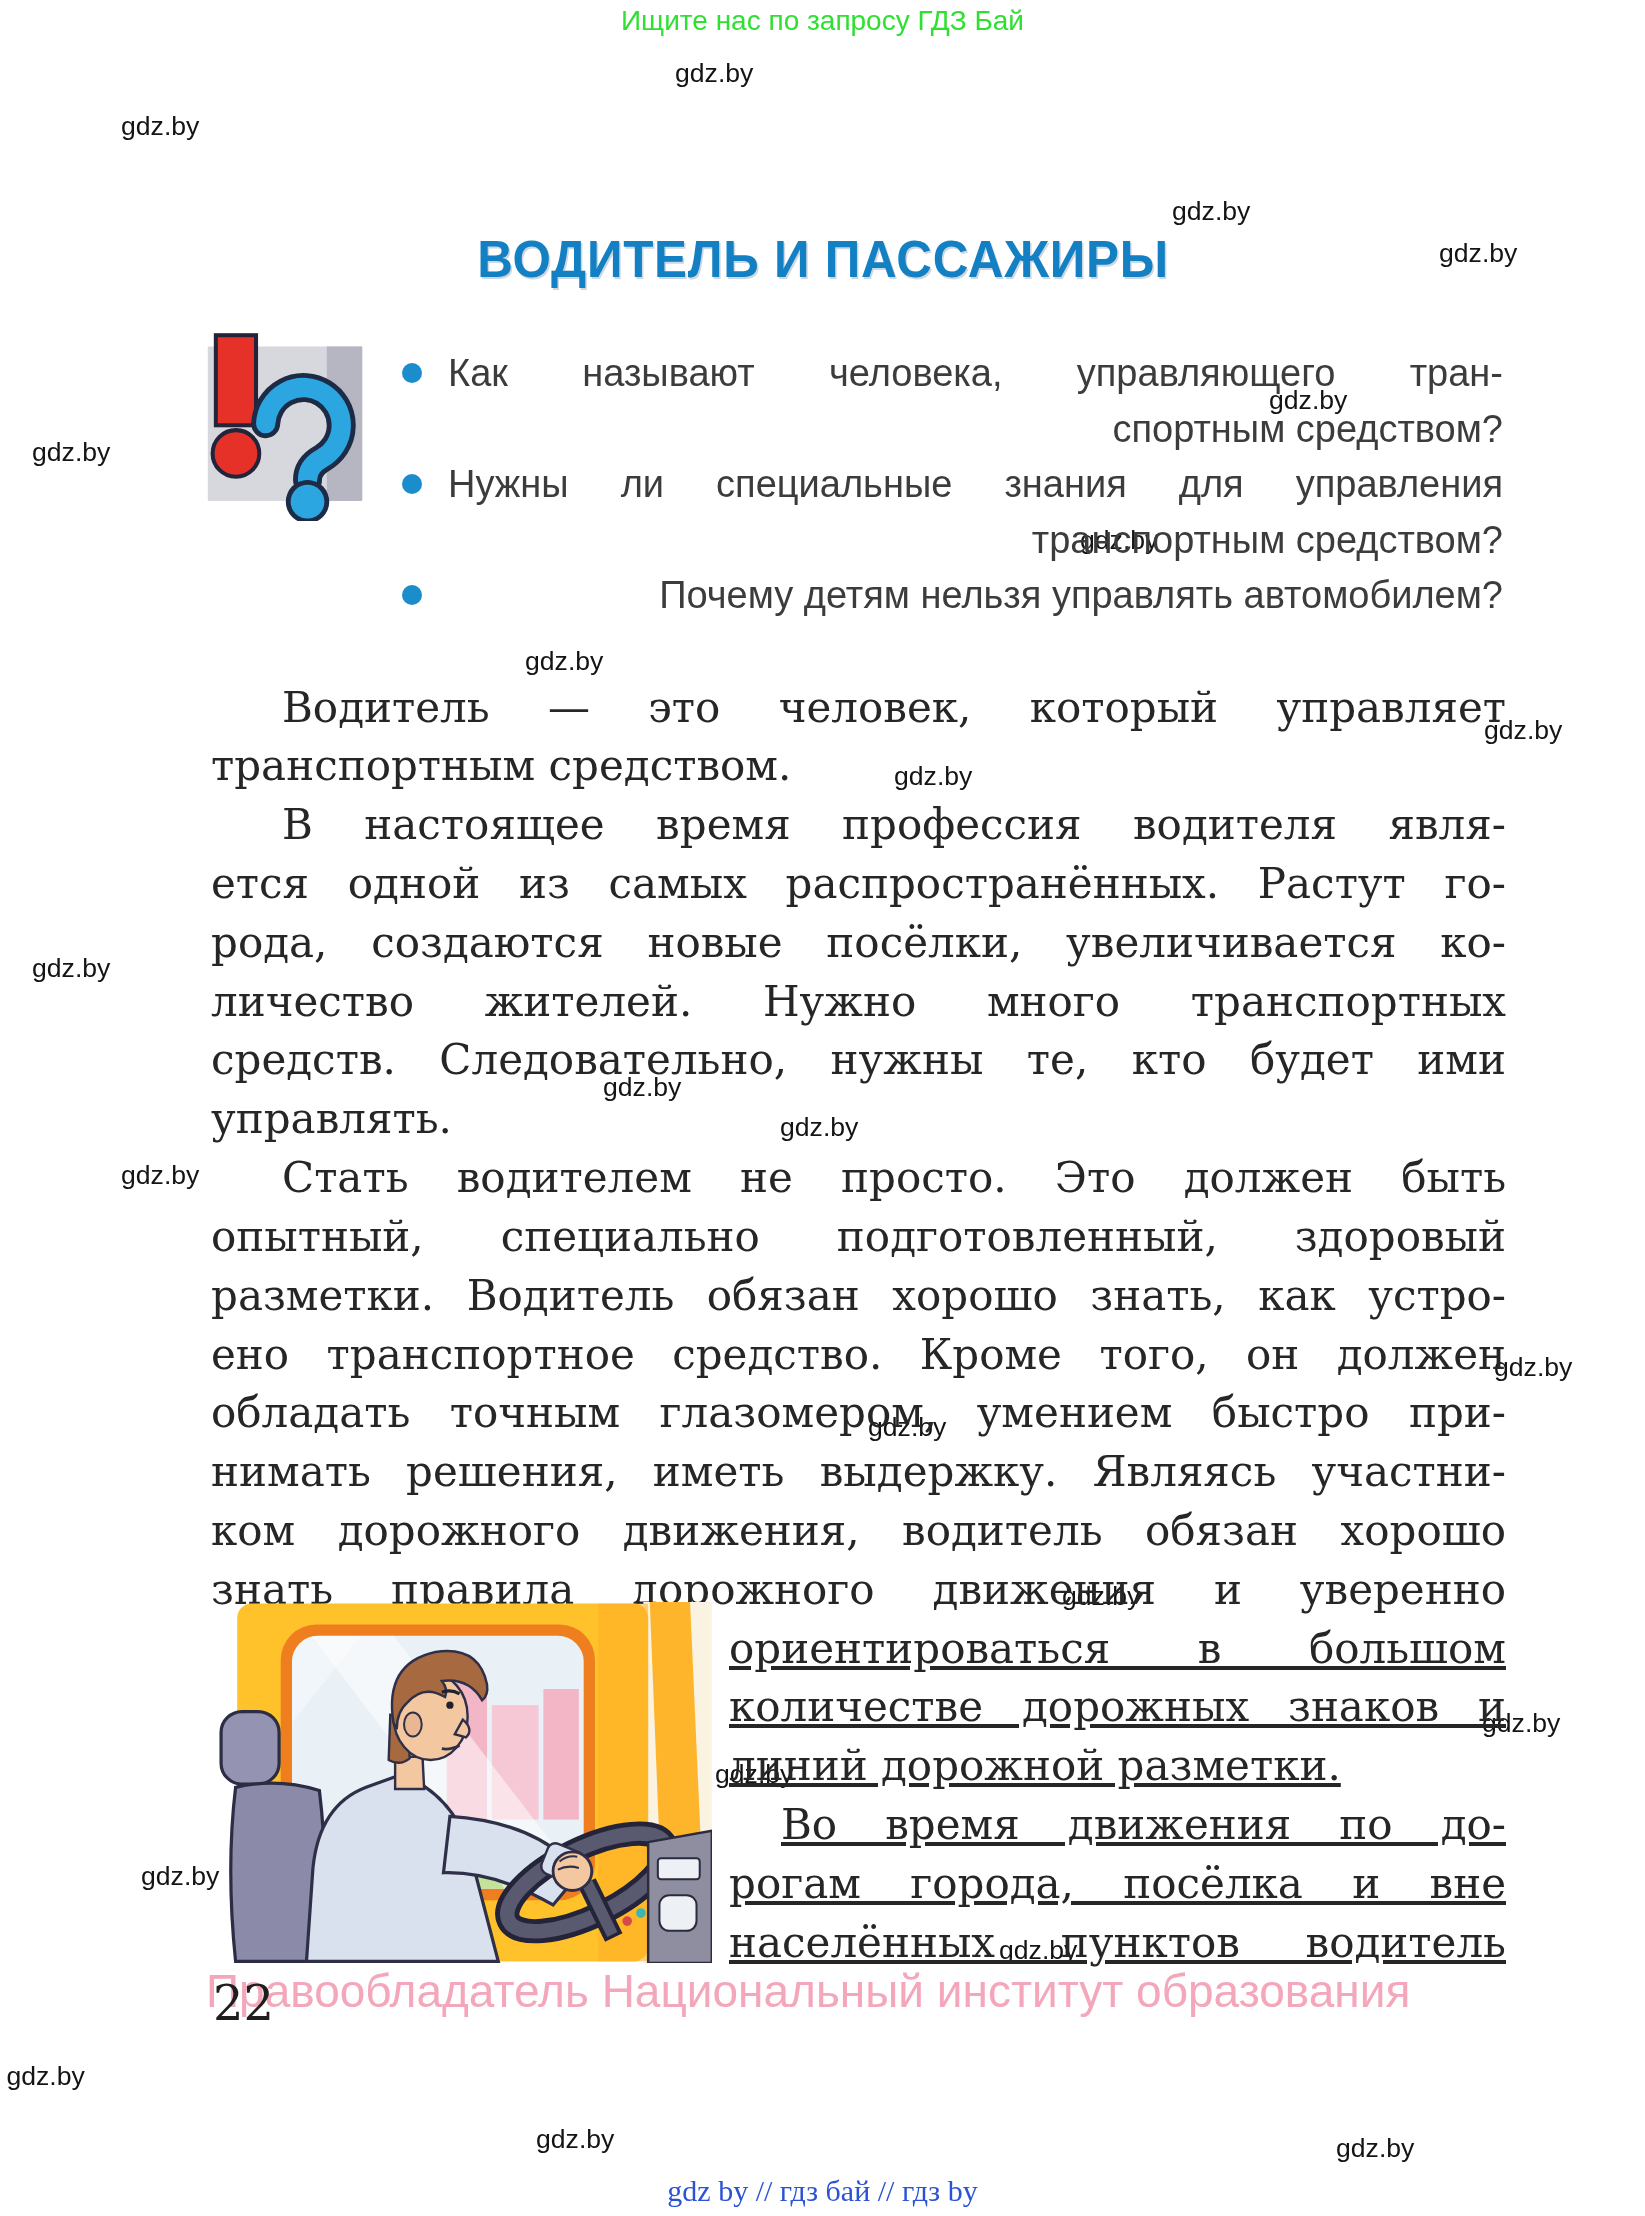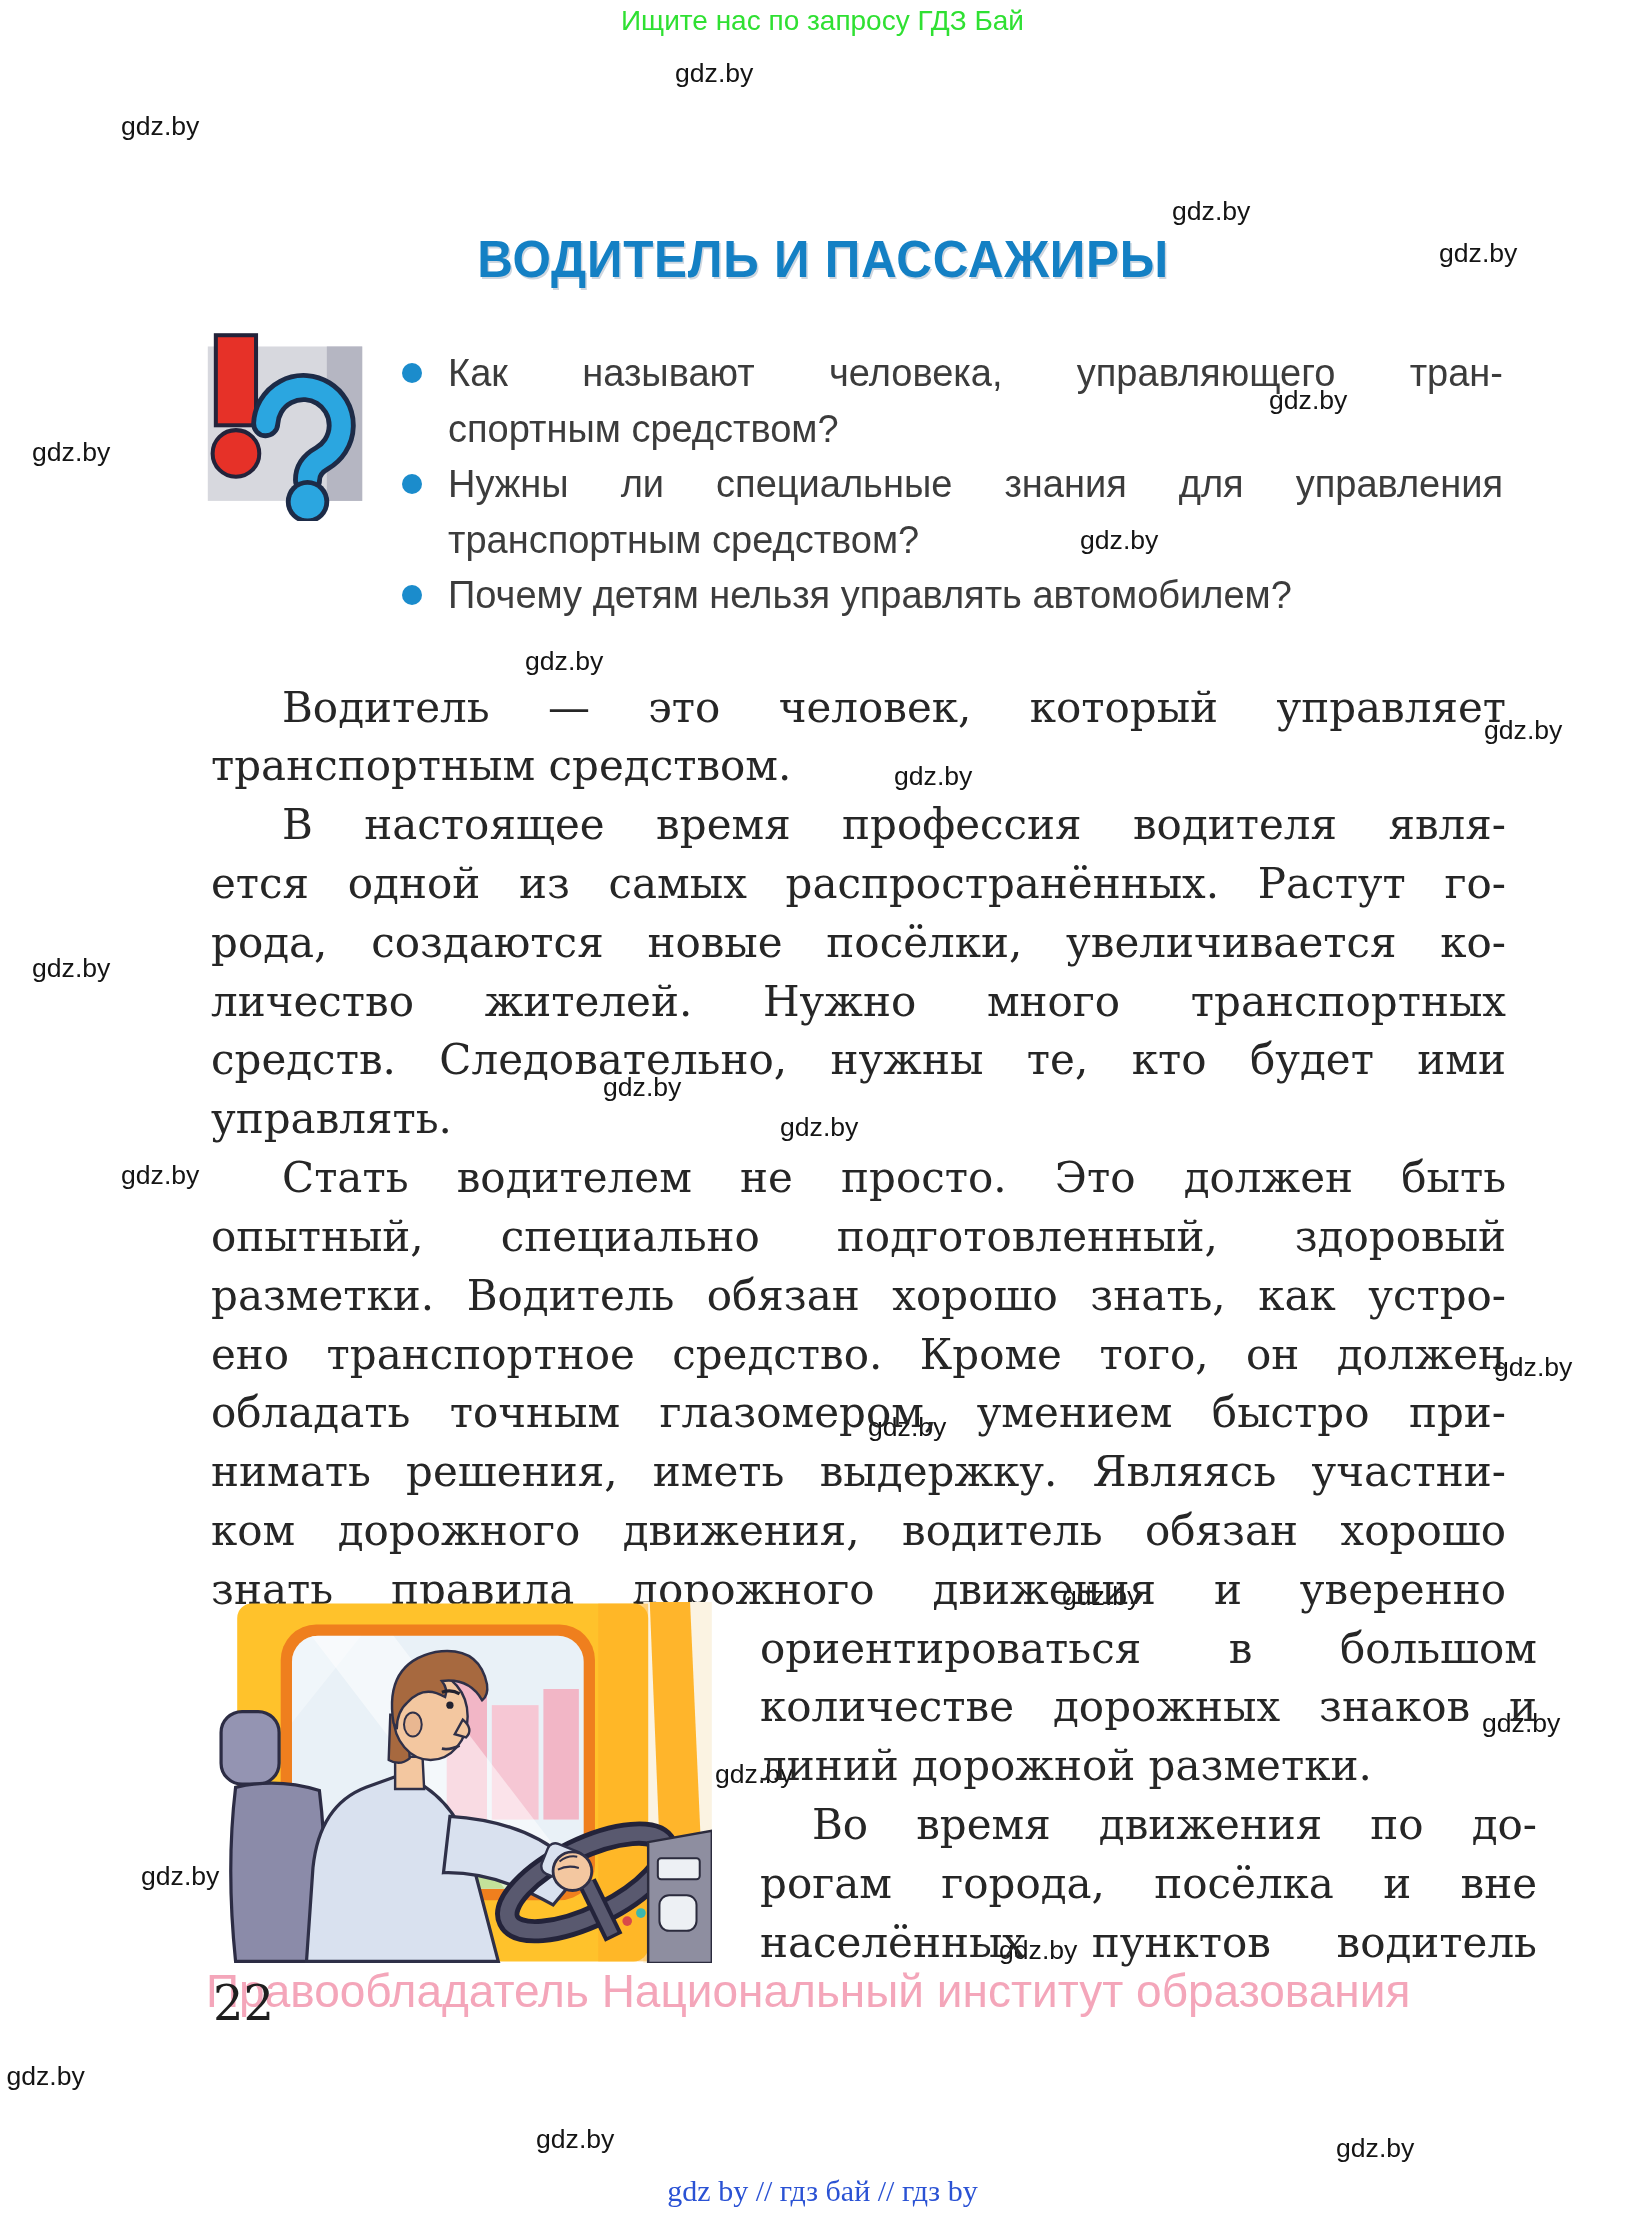--- a/index.html
+++ b/index.html
@@ -23,34 +23,34 @@
   .title-row span {
     display:inline-block; font-size:52px; font-weight:bold; color:#1480c4;
     letter-spacing:0.8px; transform:scaleX(0.95);
     text-shadow:1.6px 2.4px 0 rgba(30,70,110,0.22);
     font-family:"Liberation Sans", sans-serif;
   }
   
   .qline {
     position:absolute; left:448px; width:1055px; height:50px;
     font-size:38px; line-height:50px; color:#3c3c3c;
-    font-family:"Liberation Sans", sans-serif; white-space:nowrap;
+    font-family:"Liberation Sans", sans-serif; white-space:nowrap;text-align:right;
   }
   .qline.j { white-space:normal; text-align:justify; text-align-last:justify; }
   .qdot {
     position:absolute; left:402px; width:20px; height:20px; border-radius:50%;
     background:#1b8ccc;
   }
   
   .bl, .wl {
     position:absolute; left:211px; width:1295px; height:52px;
     font-family:"DejaVu Serif", serif; font-size:42px; line-height:52px;
     color:#262626;
   }
-  .wl { left:760px; width:777px; }
+  .wl { left:729px; width:777px;text-decoration:underline; }
   .j2 { text-align:justify; text-align-last:justify; }
   .ind { text-indent:71px; }
   .ind2 { text-indent:52px; }
   
   .qicon { position:absolute; left:206px; top:332px; width:158px; height:189px; }
   
   .illus { position:absolute; left:208px; top:1602px; width:504px; height:361px; }
   
   .copyright {
     position:absolute; left:206px; top:1964px; font-size:46px; color:#f4a6ba;

